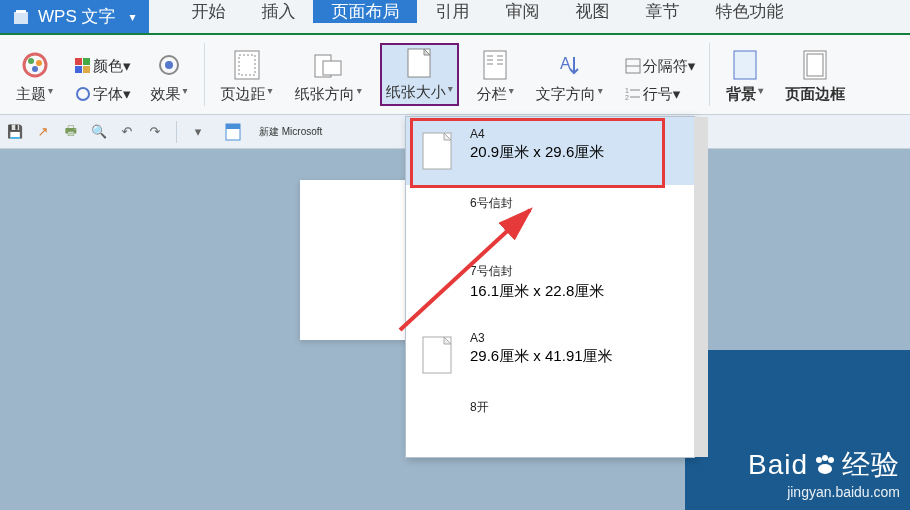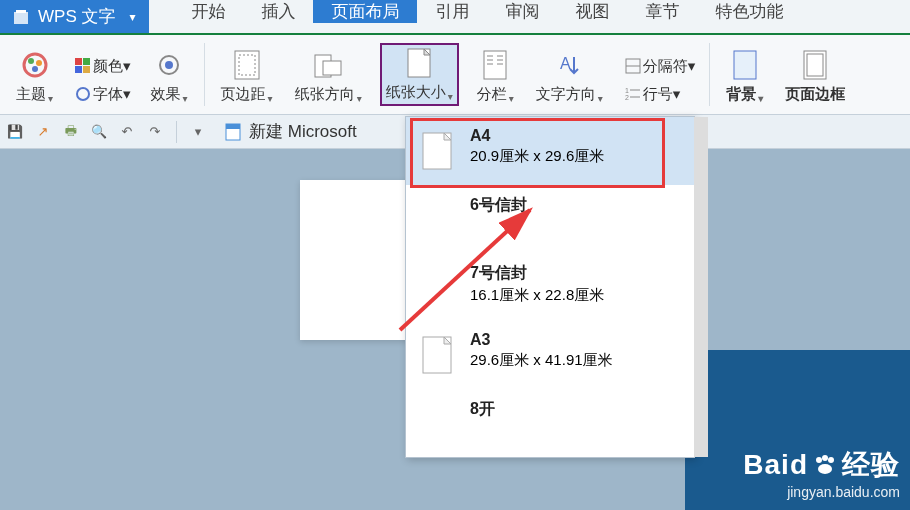--- a/index.html
+++ b/index.html
@@ -11,49 +11,49 @@
 .tabs { display: flex; align-items: flex-start; margin-left: 24px; }
 .tab { padding: 0 18px; display: flex; align-items: center; font-size: 17px; color: #444; cursor: pointer; }
 .tab.active { background: #2d7cd1; color: #fff; }
 
 .ribbon { background: #f6f8fa; border-bottom: 1px solid #c5d0da; display: flex; padding: 8px 0; position: relative; }
 .rgroup { padding: 0 12px; border-right: 1px solid #d5dde4; display: flex; gap: 14px; align-items: flex-end; }
 .rgroup:last-child { border-right: none; font-weight: bold; }
 .rstack { display: flex; flex-direction: column; gap: 4px; }
 .rbtn { display: flex; flex-direction: column; align-items: center; gap: 4px; cursor: pointer; padding: 2px 4px; }
 .rbtn.active { background: #d1e3f4; border: 2px solid #701a75; }
-.rbtn .lbl { font-size: 15px; color: #333; display: flex; align-items: flex-end; gap: 2px; }
+.rbtn .lbl { font-size: 15px; color: #333; display: flex; align-items: flex-start; gap: 2px; }
 .rbtn .caret { font-size: 10px; color: #666; }
 .ricon { width: 32px; height: 32px; display: flex; align-items: center; justify-content: center; }
 .rsmall { display: flex; align-items: center; font-size: 15px; color: #333; cursor: pointer; padding: 2px; }
 .ricon-sm { width: 20px; height: 20px; display: flex; align-items: center; justify-content: center; }
 
 .qat { height: 34px; background: #eaf0f5; border-bottom: 1px solid #c5d0da; display: flex; align-items: center; padding: 0 4px; gap: 6px; }
 .qat-ico { width: 22px; height: 22px; display: flex; align-items: center; justify-content: center; cursor: pointer; font-size: 13px; }
 .qat-sep { width: 1px; height: 22px; background: #c5d0da; margin: 0 4px; }
-.doc-tab { display: flex; align-items: center; gap: 8px; padding: 0 10px; font-size: 17px; color: #333; }
+.doc-tab { display: flex; align-items: center; gap: 18px; padding: 0 10px; font-size: 10px; color: #333; }
 
 .workspace { position: absolute; top: 150px; left: 0; right: 0; bottom: 0; background: #9eb6c9; }
 .page { position: absolute; top: 30px; left: 300px; width: 400px; height: 160px; background: #fff; box-shadow: 0 2px 6px rgba(0,0,0,0.15); }
 .bluepanel { position: absolute; bottom: 0; right: 0; width: 225px; height: 160px; background: #1a5a8e; }
 
 .dropdown { position: absolute; top: 116px; left: 405px; width: 290px; background: #fff; border: 1px solid #b5c3d0; box-shadow: 2px 2px 8px rgba(0,0,0,0.2); z-index: 100; }
 .dd-item { display: flex; align-items: flex-start; padding: 10px 12px; gap: 14px; cursor: pointer; }
 .dd-item.sel { background: #d1e3f4; }
 .dd-iconbox { width: 38px; height: 48px; display: flex; align-items: center; justify-content: center; }
 .dd-text { flex: 1; }
-.dd-name { font-weight: bold; font-size: 16px; color: #222; }
+.dd-name { font-weight: normal; font-size: 12px; color: #222; }
 .dd-size { font-size: 15px; color: #000000; margin-top: 2px; }
 .dd-scroll { position: absolute; right: -14px; top: 0; width: 14px; height: 100%; background: #ddd; }
 
 .redbox { position: absolute; border: 3px solid #e63a3a; z-index: 200; pointer-events: none; }
 .arrow { position: absolute; z-index: 201; pointer-events: none; }
 
 .watermark { position: absolute; bottom: 10px; right: 10px; color: #fff; z-index: 50; text-align: right; pointer-events: none;}
-.wm-main { font-size: 28px; font-weight: bold; letter-spacing: 1px; display:flex; align-items:center; gap:4px; justify-content:flex-end;}
+.wm-main { font-size: 28px; font-weight: normal; letter-spacing: 1px; display:flex; align-items:center; gap:4px; justify-content:flex-end;}
 .wm-sub { font-size: 14px; opacity: 0.9; }
 </style>
 </head>
 <body>
 
 <div class="titlebar">
   <div class="app-badge">
     <svg width="18" height="18" viewBox="0 0 18 18">
         <rect x="2" y="4" width="14" height="12" fill="#fff" opacity="0.8"></rect>
         <rect x="4" y="2" width="10" height="3" fill="#fff"></rect>

